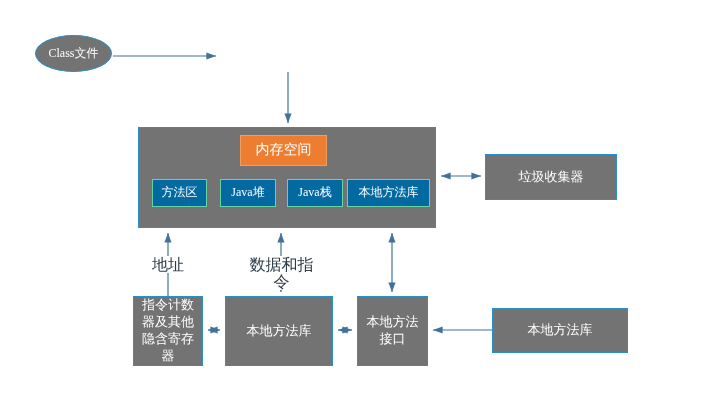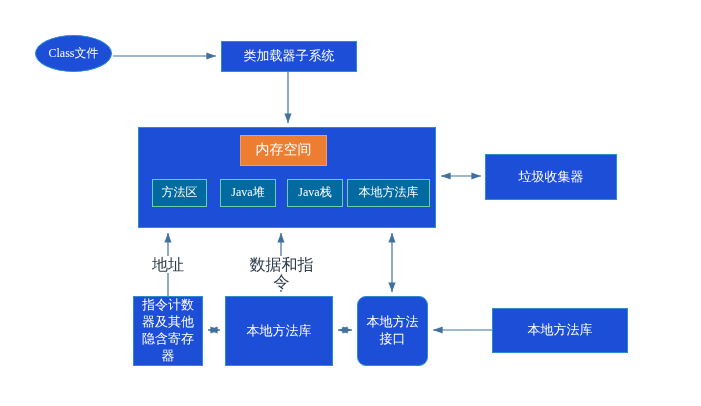--- a/index.html
+++ b/index.html
@@ -29,21 +29,21 @@
     align-items: center;
     justify-content: center;
     text-align: center;
     color: #ffffff;
     font-size: 13px;
     line-height: 1.3;
     box-sizing: border-box;
     z-index: 2;
   }
   .blue {
-    background: #1d4ed8;
+    background: #737373;
     border: 1px solid #2a8ec7;
   }
   .green {
     background: #0369a1;
     border: 1px solid #67d2a2;
     font-size: 12px;
   }
   .orange {
     background: #ed7d31;
     border: 1px solid #f19d5e;
@@ -58,21 +58,21 @@
   .n-classloader   { left: 221px; top: 41px;  width: 136px; height: 31px; }
   .n-bigbox        { left: 138px; top: 127px; width: 298px; height: 101px; }
   .n-memspace      { left: 240px; top: 135px; width: 87px;  height: 31px; z-index: 3; }
   .n-methodarea    { left: 152px; top: 179px; width: 55px;  height: 28px; z-index: 3; }
   .n-javaheap      { left: 220px; top: 179px; width: 56px;  height: 28px; z-index: 3; }
   .n-javastack     { left: 287px; top: 179px; width: 56px;  height: 28px; z-index: 3; }
   .n-nmstack       { left: 347px; top: 179px; width: 83px;  height: 28px; z-index: 3; }
   .n-gc            { left: 485px; top: 154px; width: 132px; height: 46px; }
   .n-instrcounter  { left: 133px; top: 296px; width: 70px;  height: 70px; padding: 0 6px; }
   .n-execengine    { left: 225px; top: 296px; width: 108px; height: 70px; }
-  .n-nminterface   { left: 357px; top: 296px; width: 71px;  height: 70px; padding: 0 4px; border-radius: 9px; }
+  .n-nminterface   { left: 357px; top: 296px; width: 71px;  height: 70px; padding: 0 4px; }
   .n-nmlibrary     { left: 492px; top: 308px; width: 136px; height: 45px; }
   .edge-label {
     position: absolute;
     z-index: 4;
     background: #ffffff;
     color: #2d3b49;
     font-size: 16px;
     text-align: center;
     line-height: 17px;
   }
@@ -98,21 +98,20 @@
       <line x1="281" y1="233" x2="281" y2="292" marker-start="url(#arrow)" marker-end="url(#arrow)"></line>
       <line x1="392" y1="233" x2="392" y2="292" marker-start="url(#arrow)" marker-end="url(#arrow)"></line>
       <line x1="208" y1="330" x2="220" y2="330" marker-start="url(#arrow)" marker-end="url(#arrow)"></line>
       <line x1="338" y1="330" x2="352" y2="330" marker-start="url(#arrow)" marker-end="url(#arrow)"></line>
       <line x1="492" y1="330" x2="433" y2="330" marker-end="url(#arrow)"></line>
     </g>
   </svg>
 
   <div class="node blue ellipse n-classfile">Class文件</div>
 
-  <div class="node blue n-classloader">类加载器子系统</div>
 
   <div class="node blue n-bigbox"></div>
 
   <div class="node orange n-memspace">内存空间</div>
 
   <div class="node green n-methodarea">方法区</div>
 
   <div class="node green n-javaheap">Java堆</div>
 
   <div class="node green n-javastack">Java栈</div>

